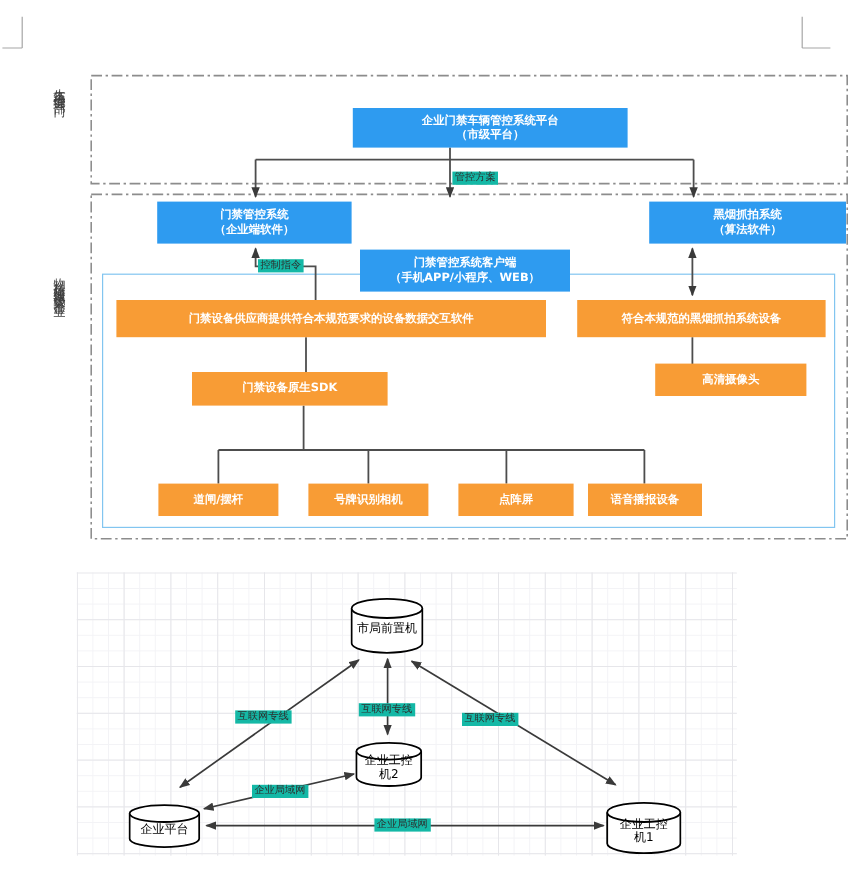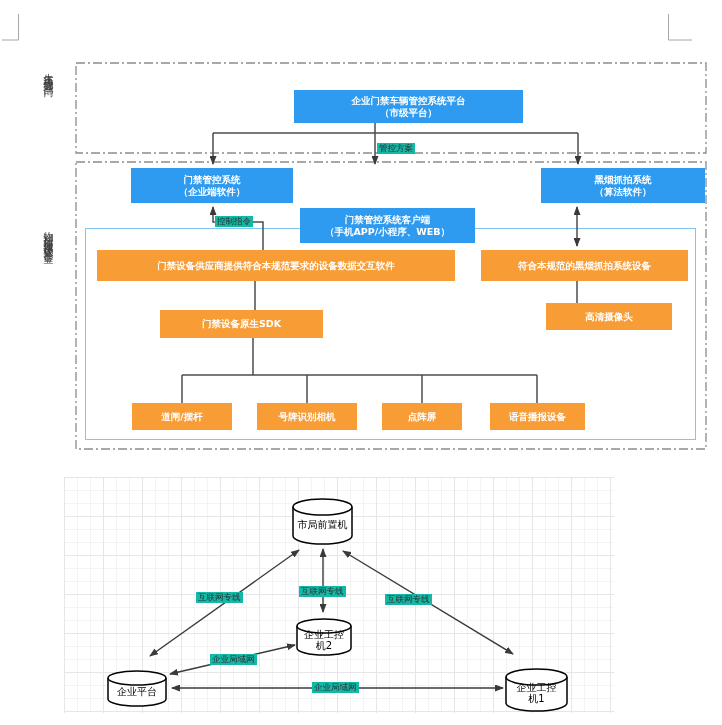--- a/index.html
+++ b/index.html
@@ -121,21 +121,21 @@
   <span>黑烟抓拍系统</span>
   <span>（算法软件）</span>
 </div>
 
 <div class="box orange" style="left:97px;top:250px;width:358px;height:31px;">门禁设备供应商提供符合本规范要求的设备数据交互软件</div>
 <div class="box orange" style="left:481px;top:250px;width:207px;height:31px;">符合本规范的黑烟抓拍系统设备</div>
 <div class="box orange" style="left:160px;top:310px;width:163px;height:28px;">门禁设备原生SDK</div>
 <div class="box orange" style="left:512px;top:303px;width:126px;height:27px;margin-left:34px;">高清摄像头</div>
 <div class="box orange" style="left:132px;top:403px;width:100px;height:27px;">道闸/摆杆</div>
 <div class="box orange" style="left:257px;top:403px;width:100px;height:27px;">号牌识别相机</div>
-<div class="box orange" style="left:382px;top:403px;width:80px;height:27px;">点阵屏</div>
+<div class="box orange" style="left:382px;top:403px;width:96px;height:27px;">点阵屏</div>
 <div class="box orange" style="left:490px;top:403px;width:95px;height:27px;">语音播报设备</div>
 
 <div class="elabel" style="left:377px;top:143px;">管控方案</div>
 <div class="elabel" style="left:215px;top:216px;">控制指令</div>
 
 <div class="cyl" style="left:292px;top:498px;width:61px;height:47px;">
   <svg width="61" height="47">
     <path d="M1,9 V38 A29.5,8 0 0 0 60,38 V9" fill="#ffffff" stroke="#000" stroke-width="1.5"></path>
     <ellipse cx="30.5" cy="9" rx="29.5" ry="8" fill="#ffffff" stroke="#000" stroke-width="1.5"></ellipse>
   </svg>

